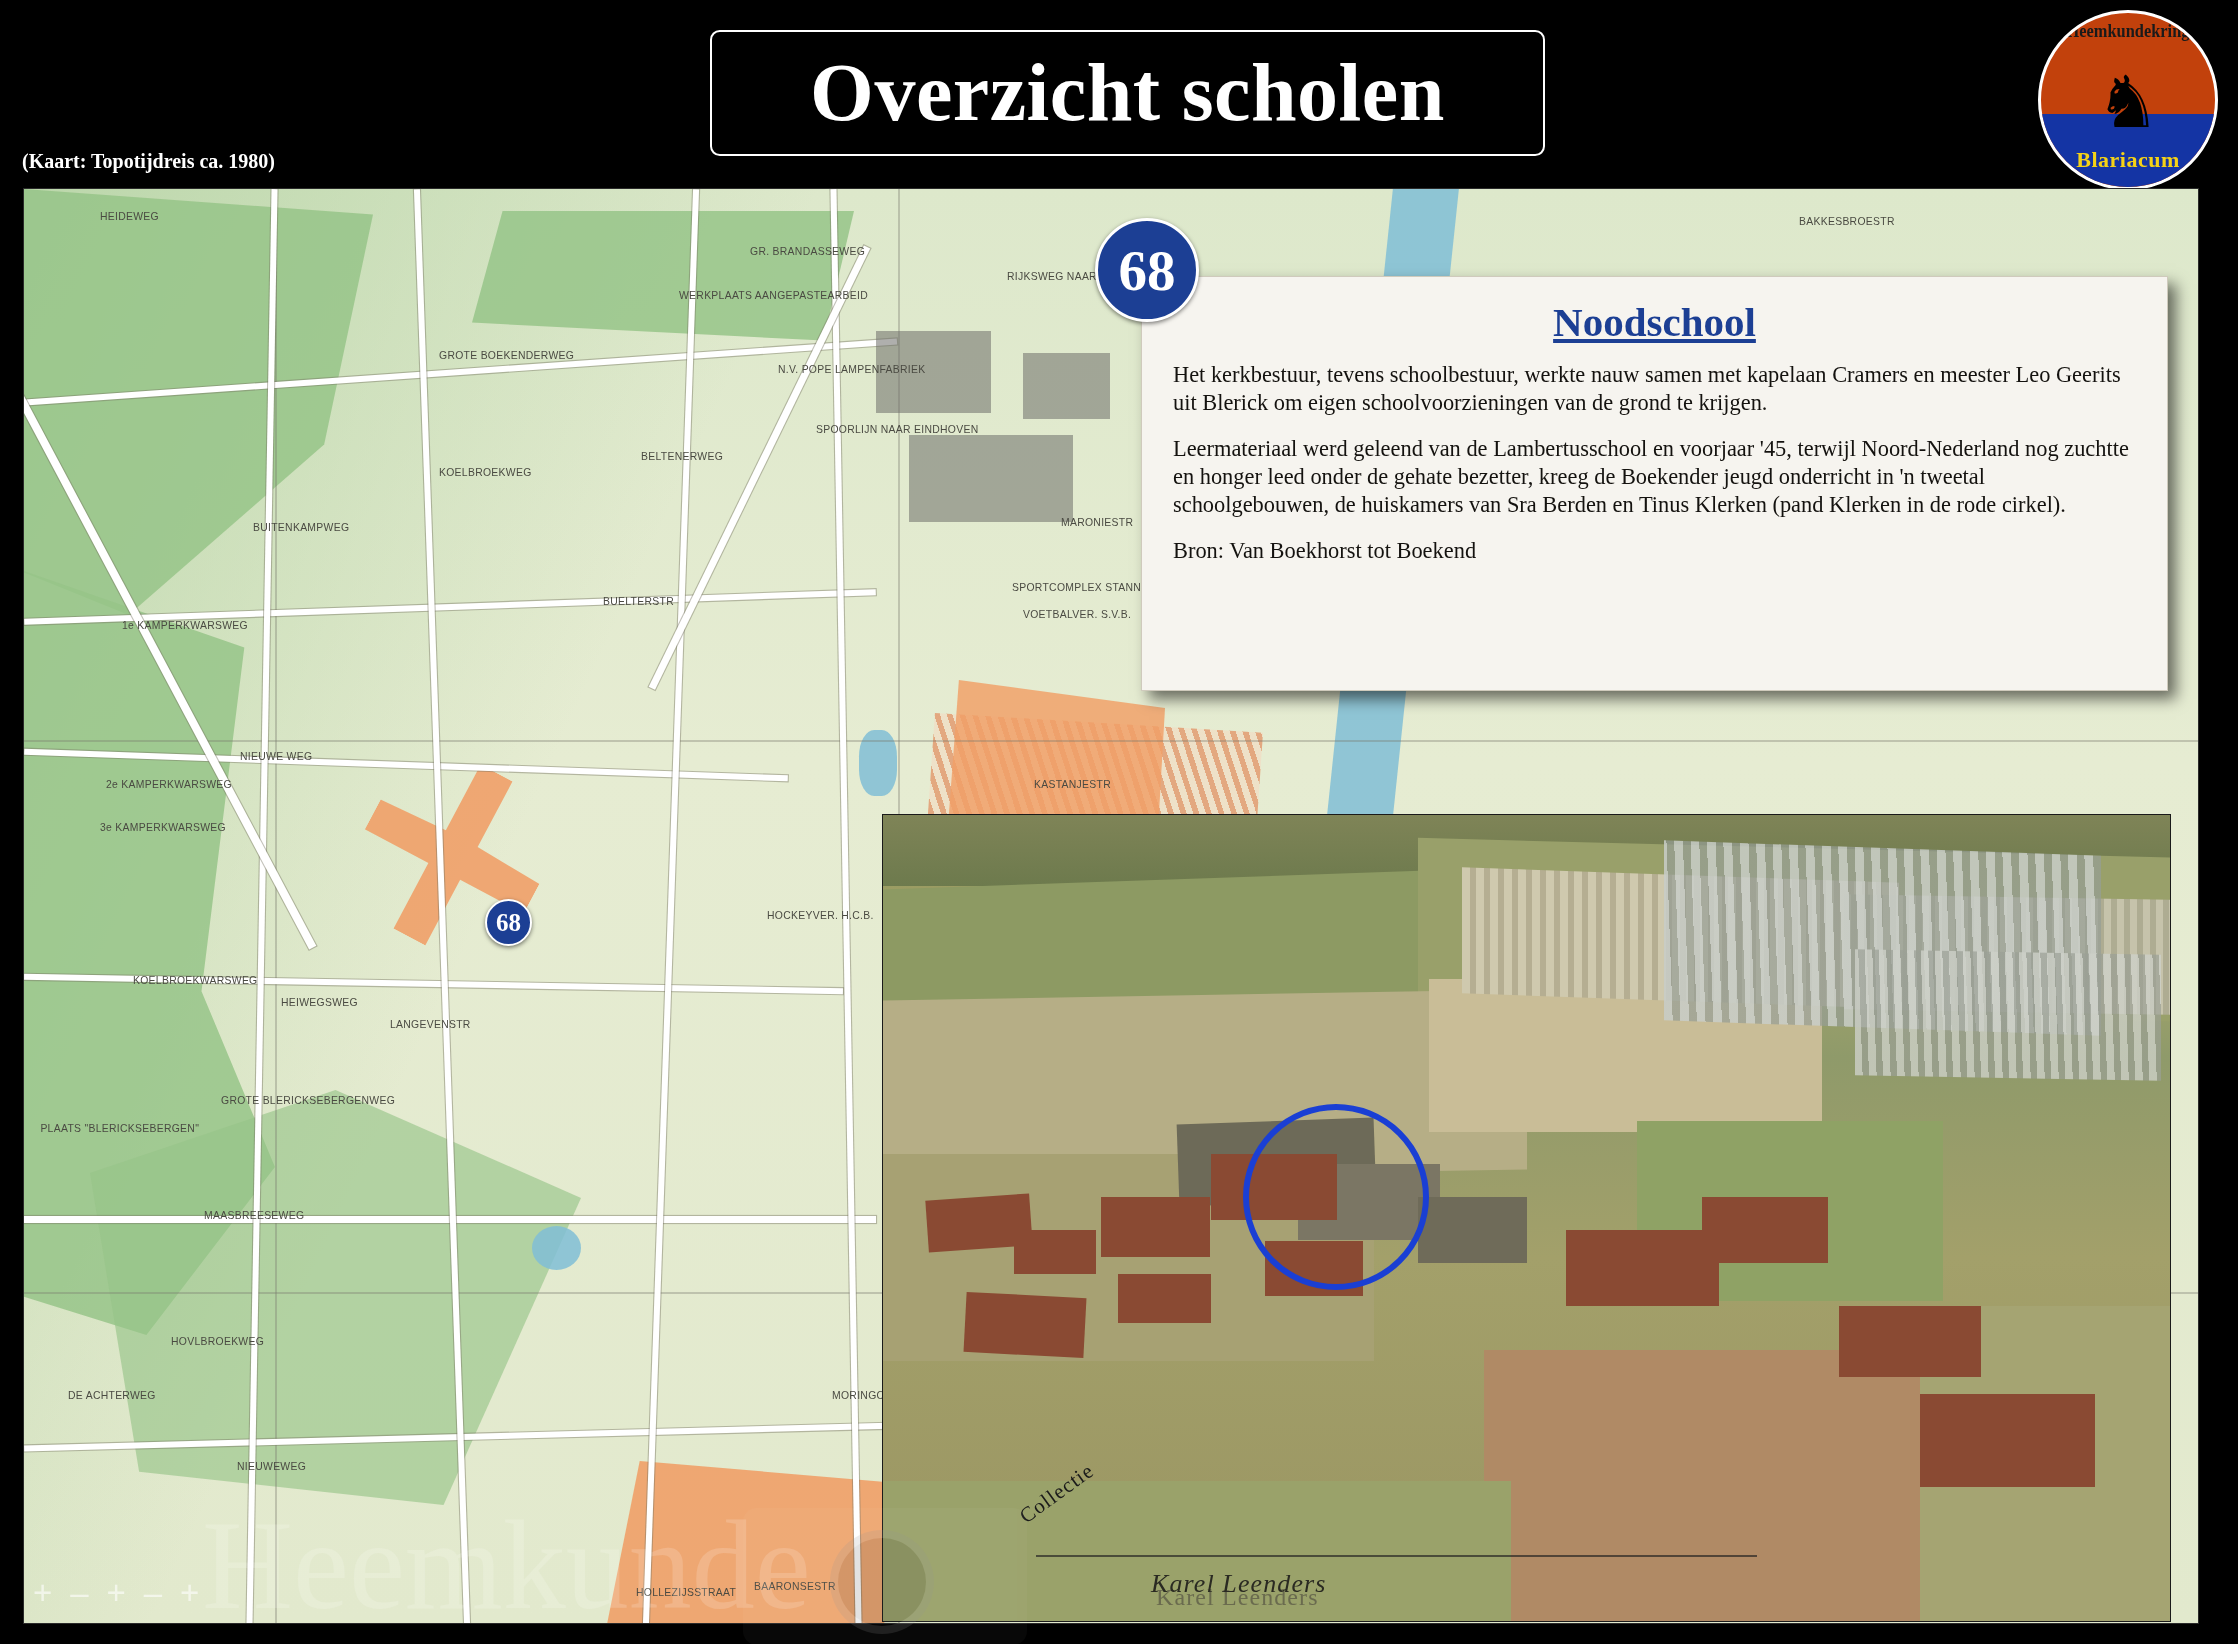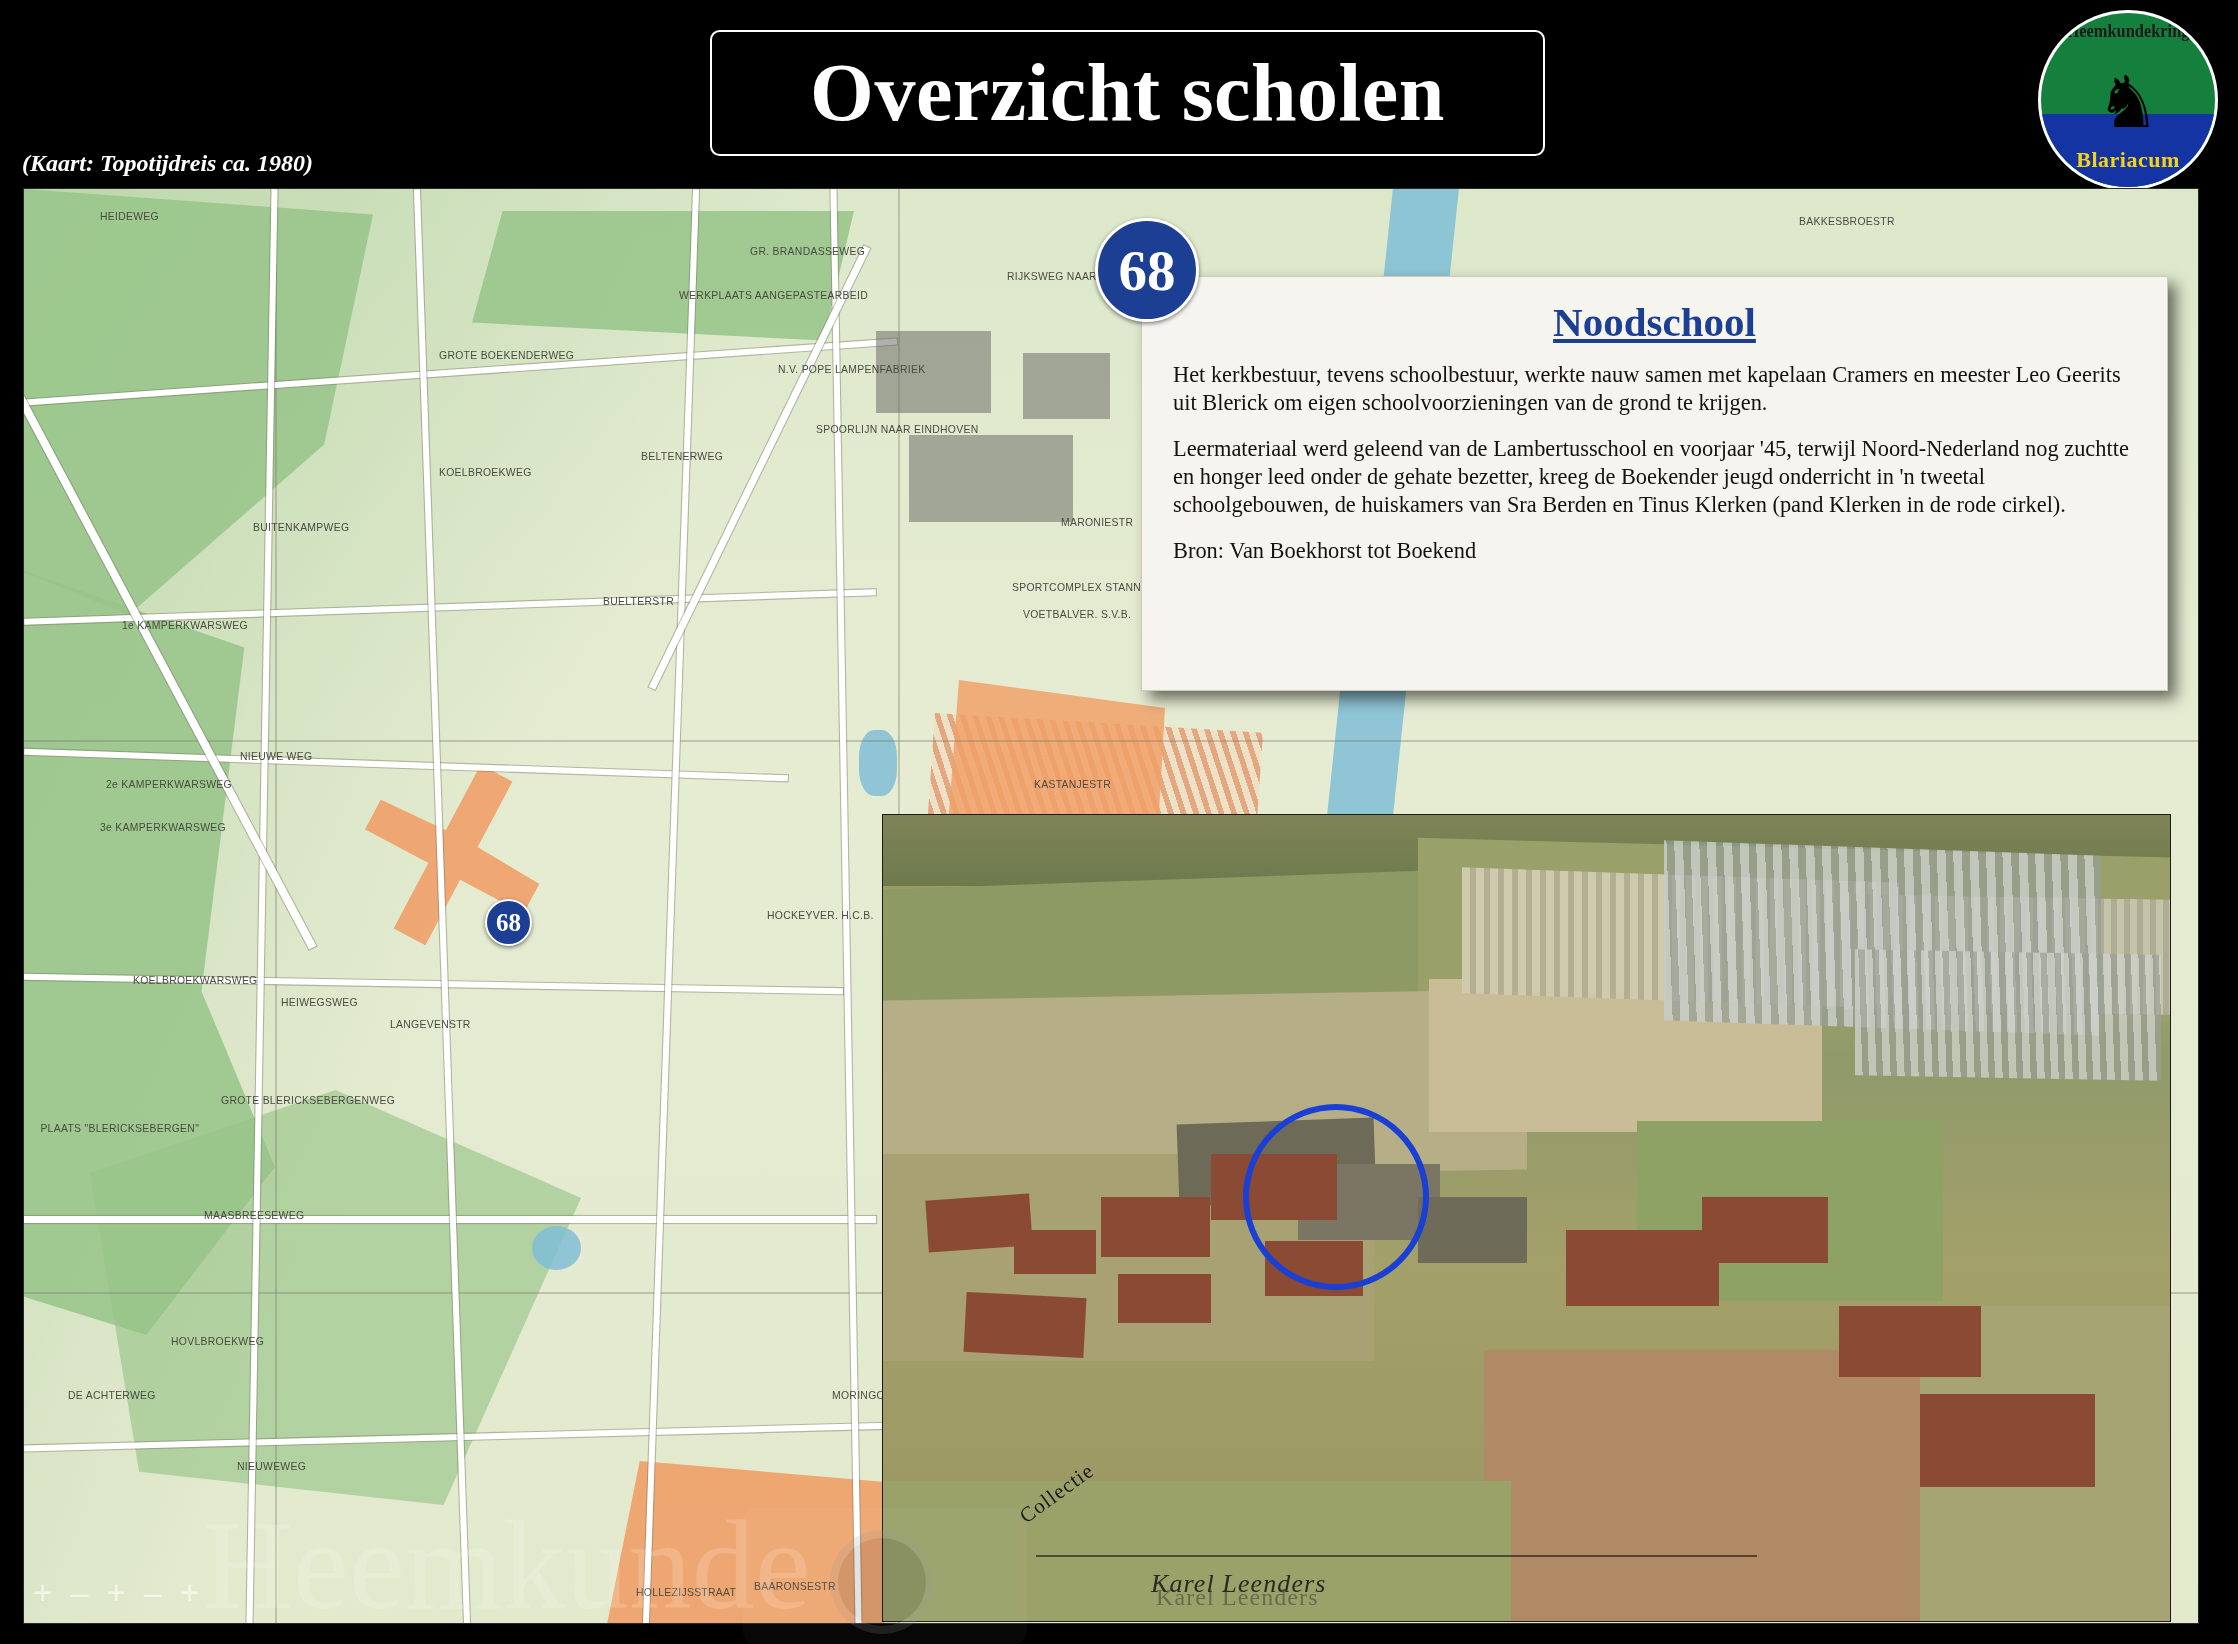--- a/index.html
+++ b/index.html
@@ -35,33 +35,32 @@
     letter-spacing: 0.5px;
     font-family: "Liberation Serif", serif;
     white-space: nowrap;
   }
 
   
   #map-caption {
     position: absolute;
     left: 22px; top: 150px;
     color: #ffffff;
-    font-size: 24px;
+    font-size: 20px;
     font-weight: bold;
     font-family: "Liberation Serif", serif;
-    font-style: italic;
   }
 
   
   #logo {
     position: absolute;
     right: 21px; top: 9.8px;
     width: 180px; height: 180px;
     border-radius: 50%;
-    background: #15803d;
+    background: #c2410c;
     border: 3.3px solid #ffffff;
     overflow: hidden;
   }
   #logo .logo-bottom {
     position: absolute; left: 0; bottom: 0;
     width: 100%; height: 42%;
     background: #1434a4;
   }
   #logo .logo-top-text {
     position: absolute; top: 8.7px; left: 0; width: 100%;

